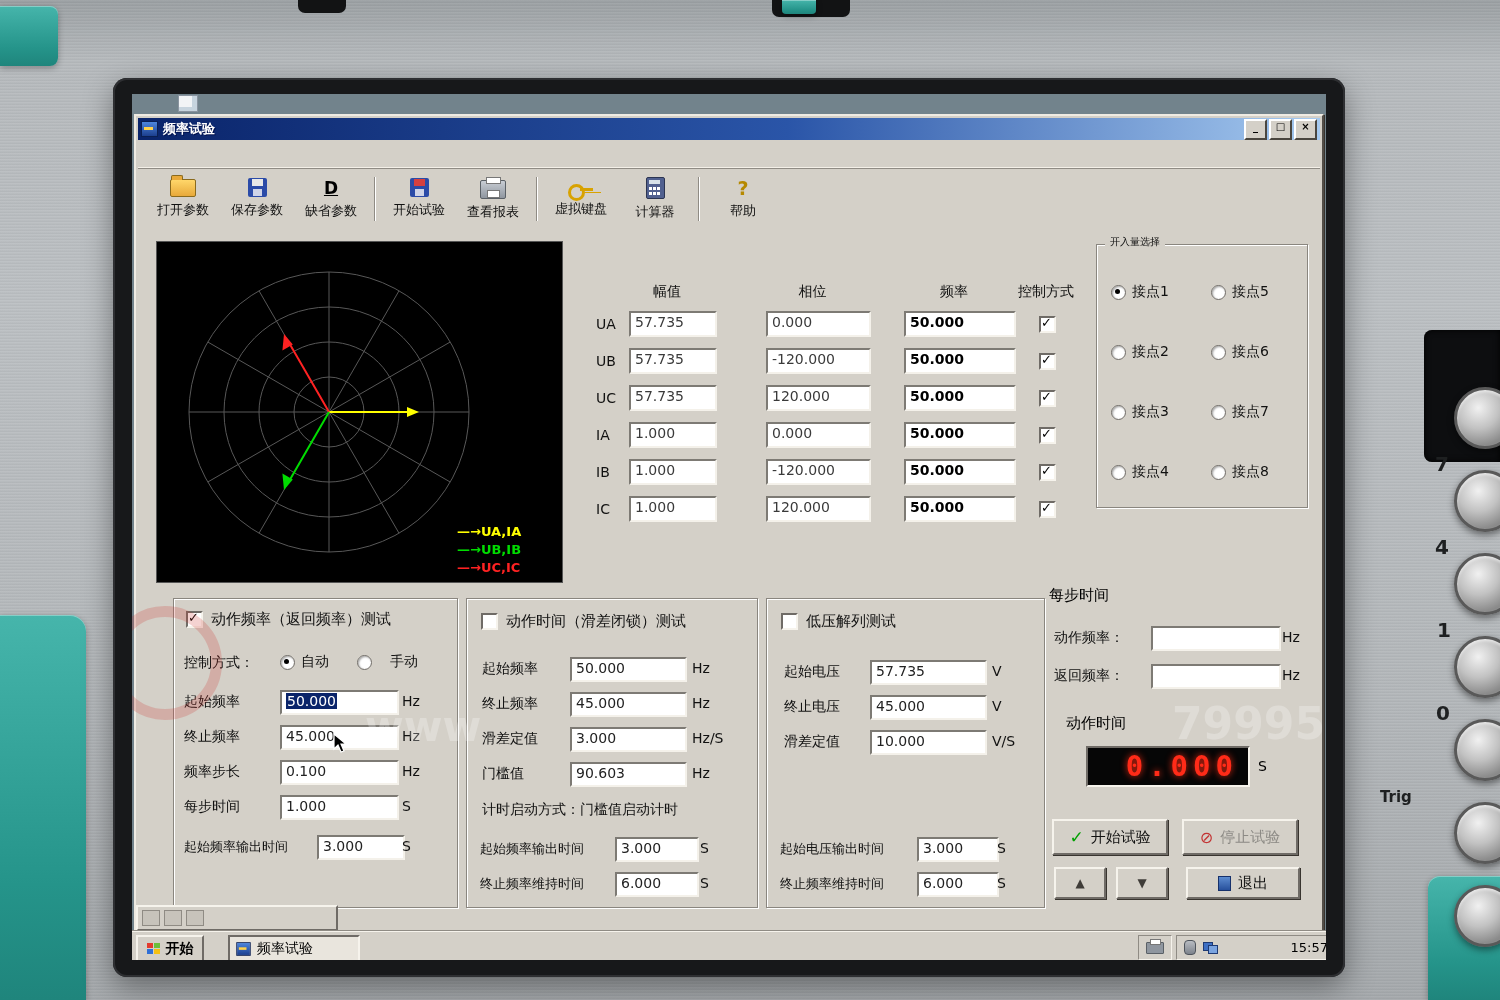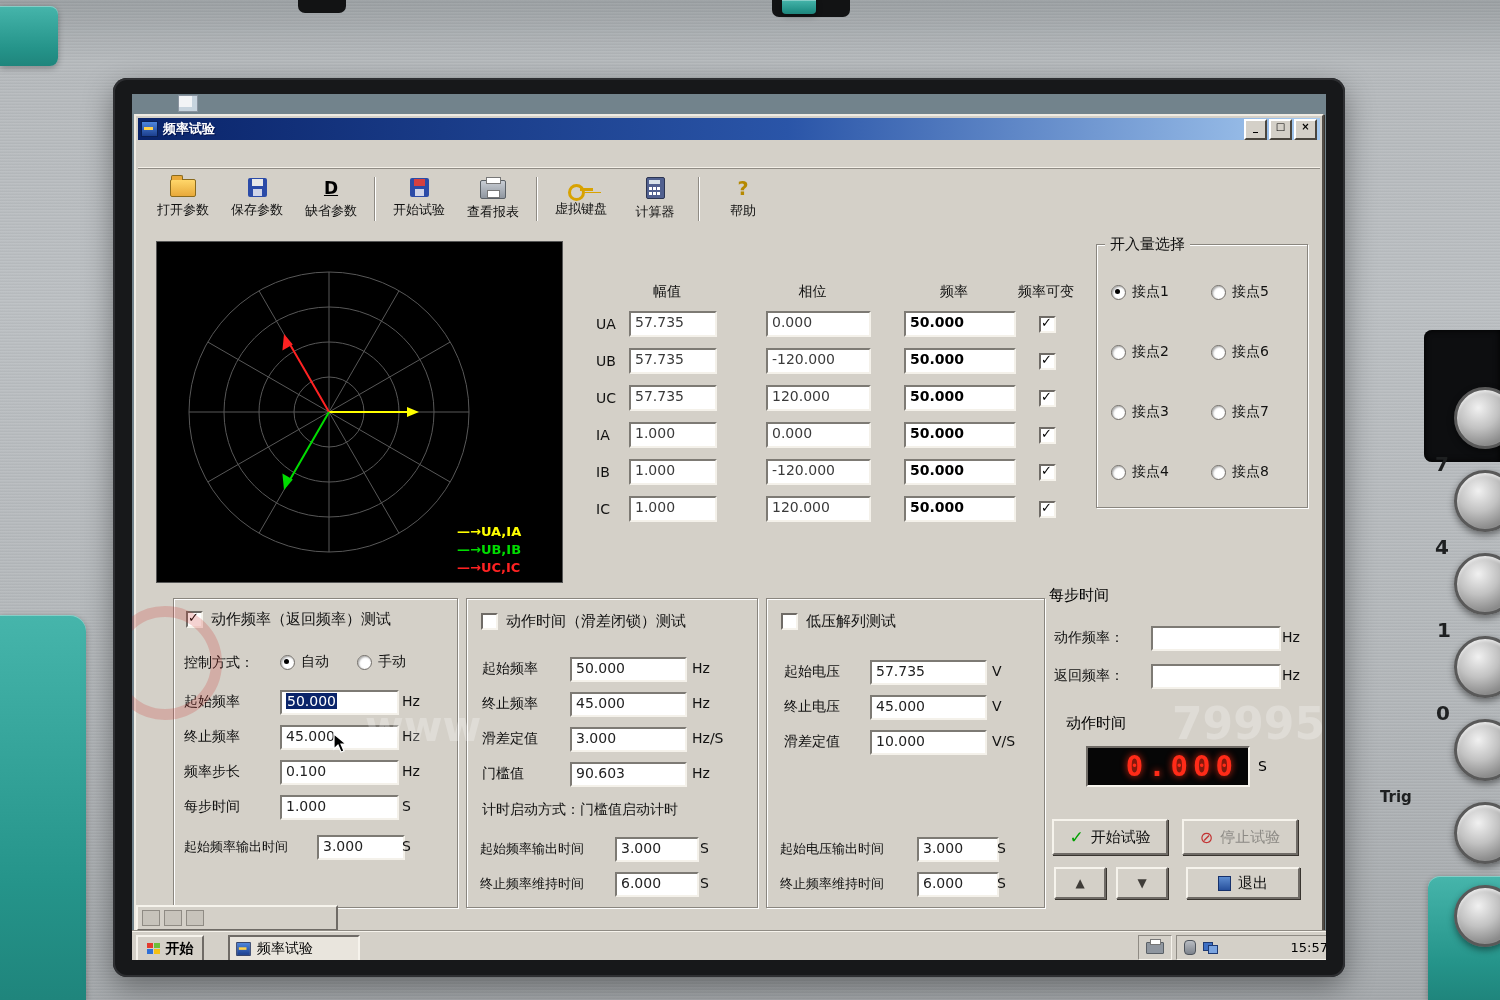--- a/index.html
+++ b/index.html
@@ -70,21 +70,21 @@
   .cname{position:absolute;left:460px;top:5px;font-size:14px;color:#111}
   .cfield{position:absolute;top:0;height:20px;background:#fff;border:2px solid;border-color:#7d7a74 #f4f1ea #f4f1ea #7d7a74;
     font-size:14px;color:#3a3a3a;padding:1px 4px;white-space:nowrap;overflow:hidden}
   .cf{font-weight:bold;color:#000}
   .cb{position:relative;display:inline-block;width:13px;height:13px;background:#fff;border:2px solid;border-color:#6f6b66 #f6f3ec #f6f3ec #6f6b66}
   .cb.on::after{content:"✓";position:absolute;left:0;top:-3px;font-size:13px;font-weight:bold;color:#000}
   .rb{position:relative;display:inline-block;width:13px;height:13px;border-radius:50%;background:#fff;border:1px solid #6f6b66;
     box-shadow:inset 1px 1px 2px rgba(0,0,0,.35)}
   .rb.on::after{content:"";position:absolute;left:3px;top:3px;width:5px;height:5px;border-radius:50%;background:#000}
   .group{border:1px solid #8a867f;box-shadow:inset 1px 1px 0 #fff,1px 1px 0 #fff}
-  .gtitle{position:absolute;top:-10px;left:8px;background:#d4d0c8;padding:0 5px;font-size:15px;color:#111}
+  .gtitle{position:absolute;top:-10px;left:8px;background:#d4d0c8;padding:0 5px;font-size:10px;color:#111}
   .ritem{position:absolute;display:flex;align-items:center;gap:6px;font-size:14px;color:#111}
   .panel{border:1px solid #8a867f;box-shadow:inset 1px 1px 0 #fff,1px 1px 0 #fff}
   .pcheck{position:absolute;display:flex;align-items:center;gap:8px;font-size:15px;color:#111}
   .prow{position:absolute;left:0;width:100%;height:24px;font-size:14px;color:#111}
   .plabel{position:absolute;top:3px;white-space:nowrap}
   .pfield{position:absolute;top:0;height:19px;background:#fff;border:2px solid;border-color:#7d7a74 #f4f1ea #f4f1ea #7d7a74;
     font-size:14px;color:#222;padding:1px 4px;white-space:nowrap;overflow:hidden}
   .punit{position:absolute;top:3px;white-space:nowrap}
   .hl{background:#0a246a;color:#fff;font-style:normal;padding:0 1px}
   .note{position:absolute;font-size:14px;color:#111;white-space:nowrap}
@@ -229,21 +229,21 @@
             </g>
           </svg>
           <div class="legend-item" style="left:300px;top:282px;color:#ffff00">—→<span>UA,IA</span></div>
           <div class="legend-item" style="left:300px;top:300px;color:#00dd00">—→<span>UB,IB</span></div>
           <div class="legend-item" style="left:300px;top:318px;color:#ff2222">—→<span>UC,IC</span></div>
         </div>
 
         <span class="chead" style="left:493px;width:76px">幅值</span>
         <span class="chead" style="left:630px;width:93px">相位</span>
         <span class="chead" style="left:768px;width:100px">频率</span>
-        <span class="chead" style="left:872px;width:76px">频率可变</span>
+        <span class="chead" style="left:872px;width:76px">控制方式</span>
 
         <div class="crow" style="top:195px">
           <span class="cname">UA</span>
           <span class="cfield" style="left:493px;width:76px">57.735</span>
           <span class="cfield" style="left:630px;width:93px">0.000</span>
           <span class="cfield cf" style="left:768px;width:100px">50.000</span>
           <span class="cb on a" style="left:903px;top:5px"></span>
         </div>
         <div class="crow" style="top:232px">
           <span class="cname">UB</span>
@@ -322,21 +322,21 @@
           <div class="pcheck" style="left:12px;top:11px">
             <span class="cb on"></span>
               <span>动作频率（返回频率）测试</span>
           </div>
           <div class="prow" style="top:52px">
             <span class="plabel" style="left:10px">控制方式：</span>
             <span class="a" style="left:106px;top:2px;display:flex;gap:6px;align-items:center">
                 <span class="rb on"></span>
                 <span>自动</span>
               </span>
-            <span class="a" style="left:183px;top:2px;display:flex;gap:6px;align-items:center">
+            <span class="a" style="left:183px;top:2px;display:flex;gap:18px;align-items:center">
                 <span class="rb"></span>
                 <span>手动</span>
               </span>
           </div>
           <div class="prow" style="top:91px">
             <span class="plabel" style="left:10px">起始频率</span>
             <span class="pfield" style="left:106px;width:107px"><i class="hl">50.000</i></span>
             <span class="punit" style="left:228px">Hz</span>
           </div>
           <div class="prow" style="top:126px">

